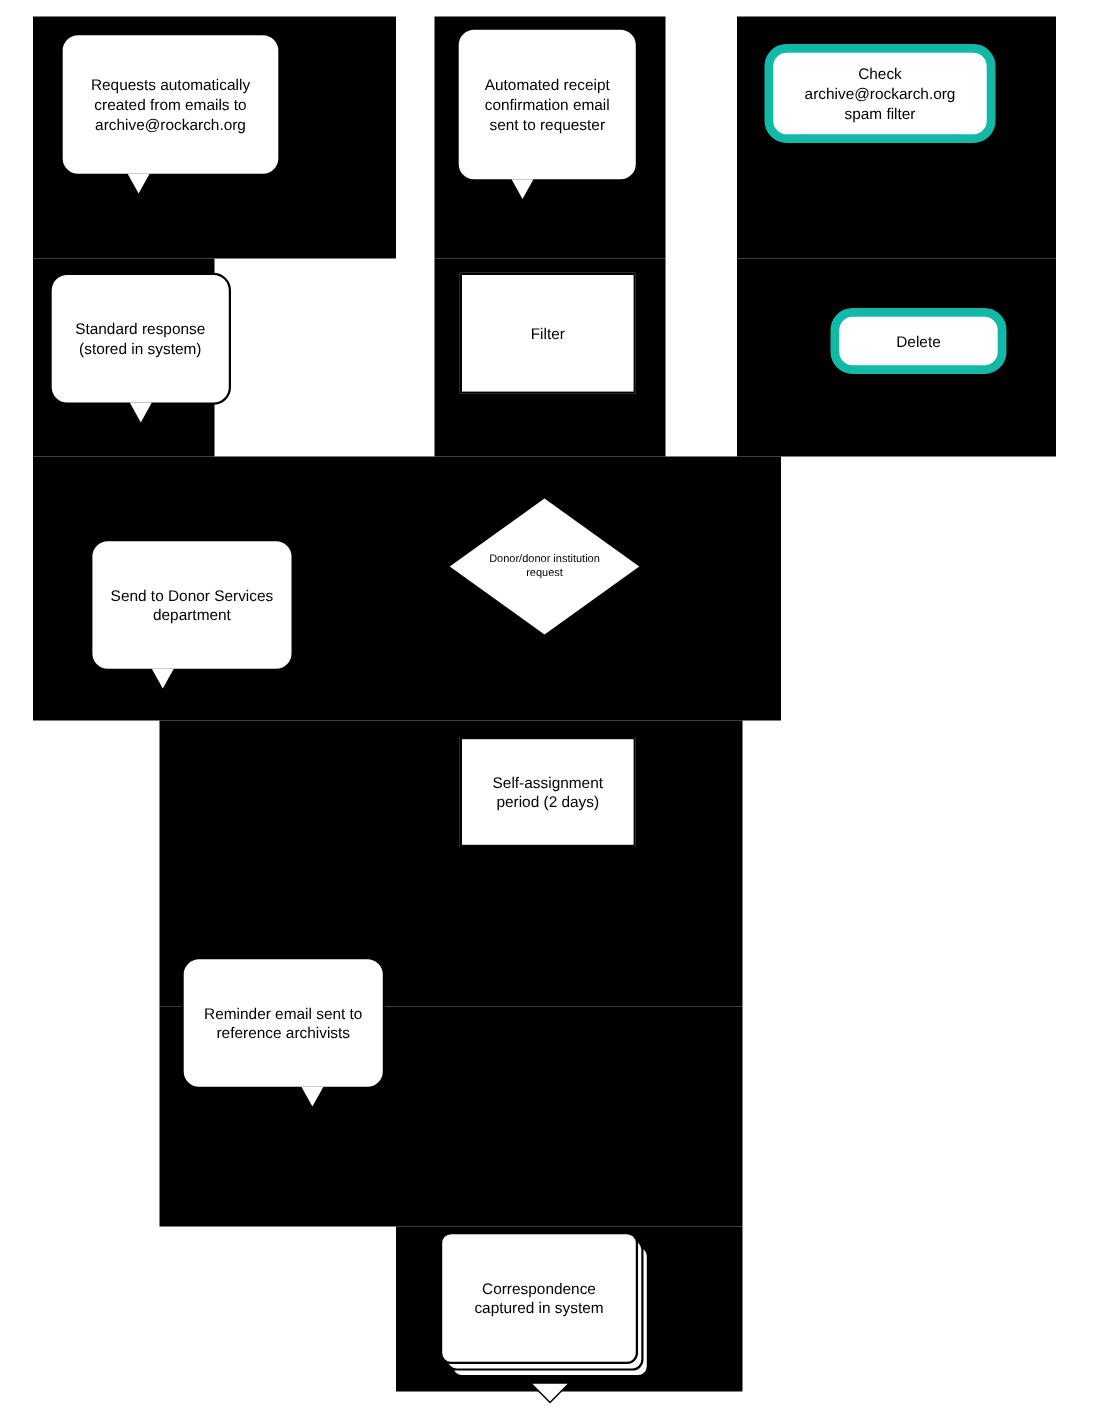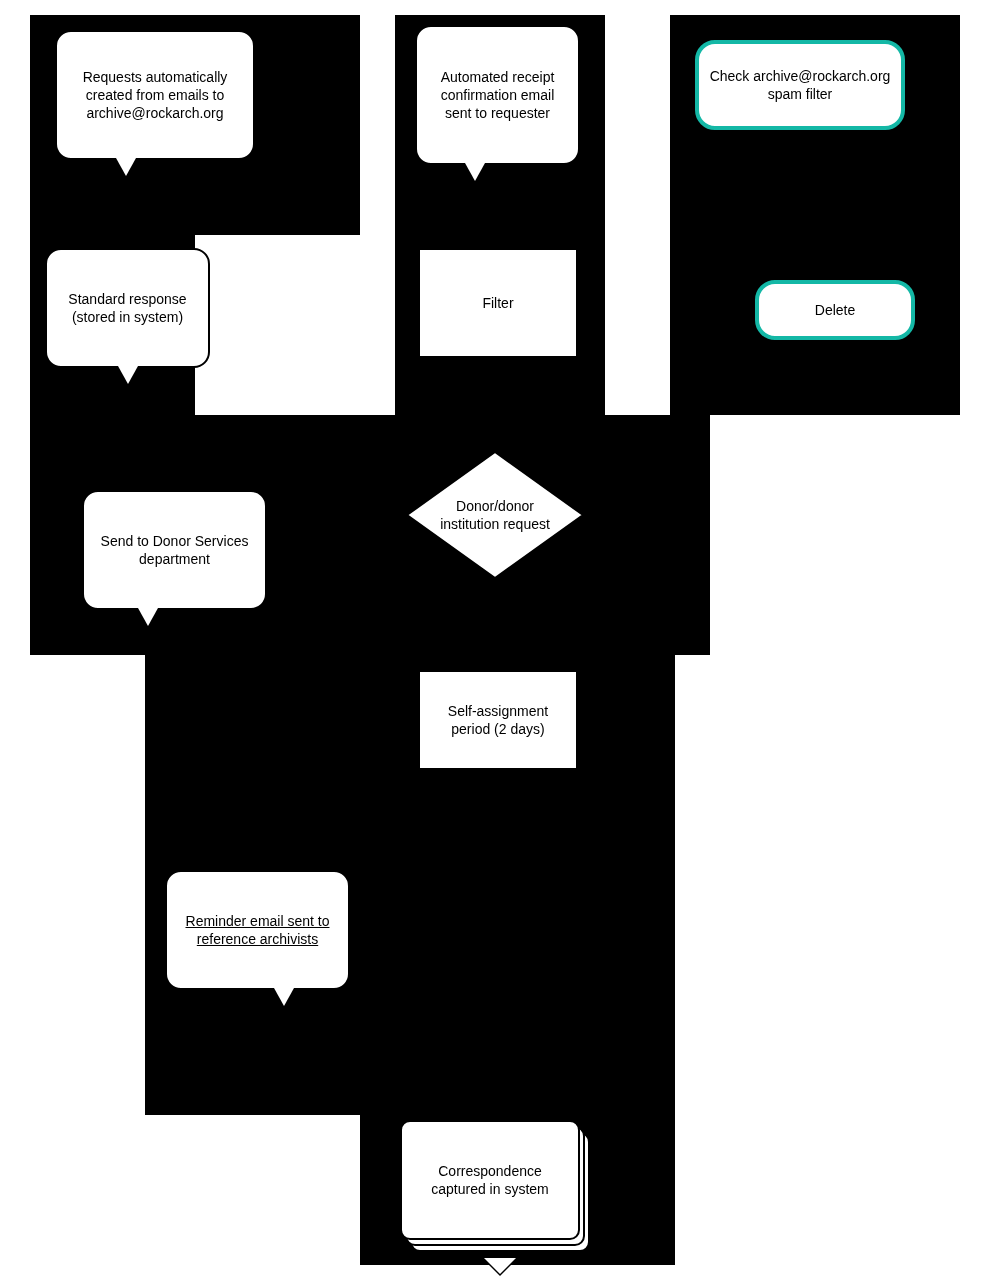--- a/index.html
+++ b/index.html
@@ -26,21 +26,21 @@
       align-items: center;
       justify-content: center;
       text-align: center;
       font-size: 14px;
       line-height: 1.3;
       font-weight: normal;
     }
 
     .shape-rounded {
       background: #fff;
-      border: 4px solid #14b8a6;
+      border: 8px solid #14b8a6;
       border-radius: 20px;
     }
 
     .shape-rect {
       background: #fff;
       border: 2px solid #000;
       border-radius: 0;
     }
 
     .shape-diamond {
@@ -218,32 +218,32 @@
   </div>
 
   <div class="shape shape-speech-dl" style="left:82px; top:490px; width:185px; height:120px; padding:10px;">
     <span>Send to Donor Services department</span>
   </div>
 
   <div class="shape shape-diamond" style="left:405px; top:450px; width:180px; height:130px;">
     <svg width="180" height="130" xmlns="http://www.w3.org/2000/svg">
       <polygon points="90,2 178,65 90,128 2,65" fill="#fff" stroke="#000" stroke-width="2"></polygon>
       <foreignObject x="30" y="22" width="120" height="86">
-        <div xmlns="http://www.w3.org/1999/xhtml" style="text-align:center; font-size:14px; line-height:1.3; display:flex; align-items:center; justify-content:center; height:86px;">
+        <div xmlns="http://www.w3.org/1999/xhtml" style="text-align:center; font-size:10px; line-height:1.3; display:flex; align-items:center; justify-content:center; height:86px;">
           <span>Donor/donor institution request</span>
         </div>
       </foreignObject>
     </svg>
   </div>
 
   <div class="shape shape-rect" style="left:418px; top:670px; width:160px; height:100px; padding:10px;">
     <span>Self-assignment period (2 days)</span>
   </div>
 
-  <div class="shape shape-speech-left" style="left:165px; top:870px; width:185px; height:120px; padding:10px;text-decoration:underline;">
+  <div class="shape shape-speech-left" style="left:165px; top:870px; width:185px; height:120px; padding:10px;">
     <span>Reminder email sent to reference archivists</span>
   </div>
 
 
   <div class="shape-stacked" style="left:400px; top:1120px; width:200px; height:140px;">
 
     <div class="stacked-paper" style="width:180px; height:120px; top:12px; left:10px; border-radius:10px;"></div>
 
     <div class="stacked-paper" style="width:180px; height:120px; top:6px; left:5px; border-radius:10px;"></div>
 

